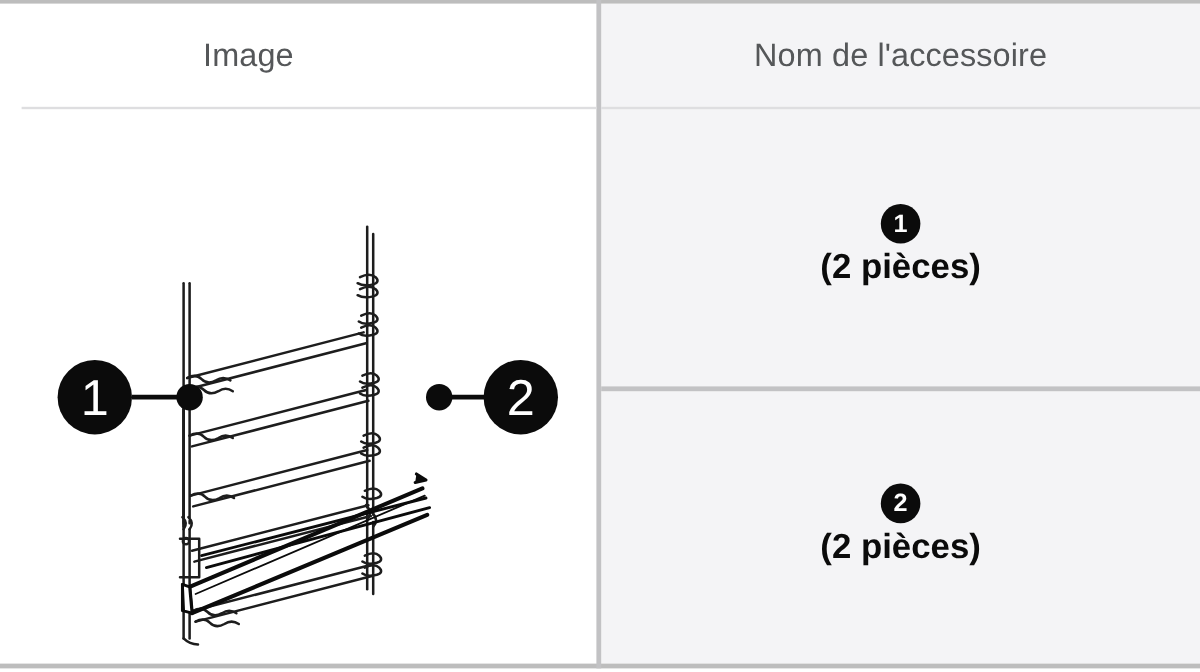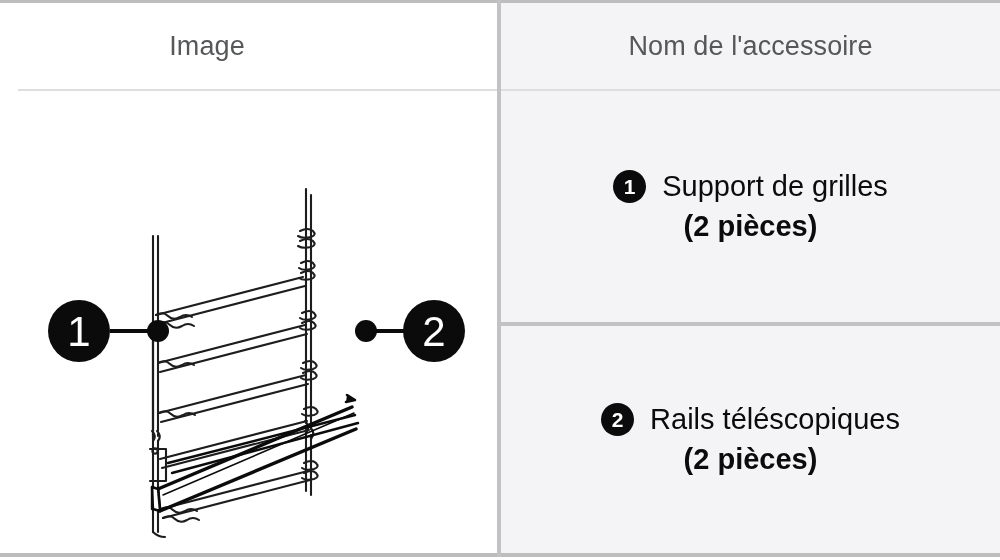--- a/index.html
+++ b/index.html
@@ -182,31 +182,29 @@
 
   <div class="head-rule-left"></div>
   <div class="head-rule-right"></div>
 
   <div class="row-rule"></div>
 
   <div class="row-right row-1">
     <span class="item-block">
       <span class="item-line1">
         <span class="badge">1</span>
-        <span>Support de grilles</span>
       </span>
       <span class="item-line2">(2 pièces)</span>
     </span>
   </div>
 
   <div class="row-right row-2">
     <span class="item-block">
       <span class="item-line1">
         <span class="badge">2</span>
-        <span>Rails téléscopiques</span>
       </span>
       <span class="item-line2">(2 pièces)</span>
     </span>
   </div>
 
   <div class="illus-wrap">
     <svg class="illus-svg" width="497" height="462" viewBox="0 0 497 462">
 
       <g fill="none" stroke="#1d1d1d" stroke-width="2.1" stroke-linecap="round" stroke-linejoin="round">
 

